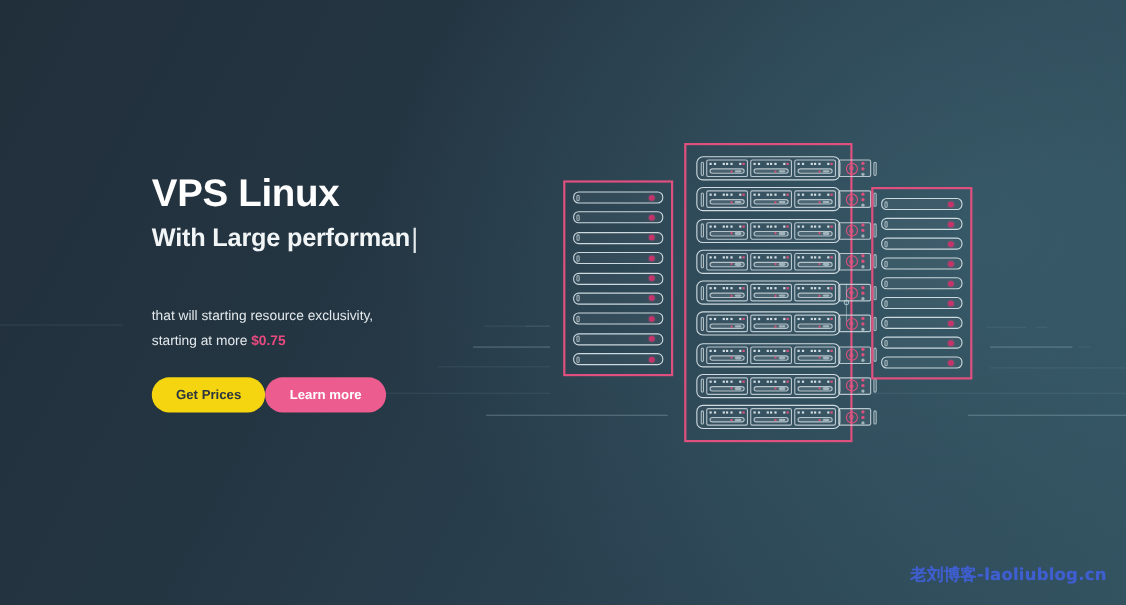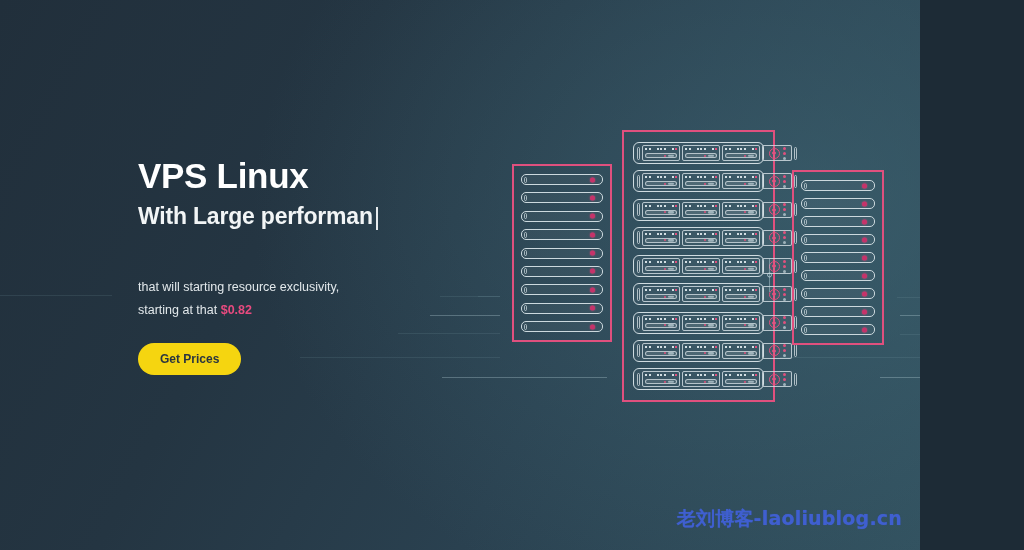--- a/index.html
+++ b/index.html
@@ -2,21 +2,21 @@
 <html><head>
 <meta charset="utf-8">
 <style>
   html, body {
     margin: 0;
     padding: 0;
     background: #1d2b36;
   }
   #stage {
     position: relative;
-    width: 920px;
+    width: 1024px;
     height: 550px;
     overflow: hidden;
     font-family: "Liberation Sans", sans-serif;
     background:
       radial-gradient(ellipse 900px 700px at 88% 38%, rgba(64,104,118,0.55) 0%, rgba(64,104,118,0.0) 62%),
       linear-gradient(118deg, #212f3b 0%, #243542 32%, #2a4150 62%, #31505e 100%);
   }
 
   
   .deco {
@@ -289,21 +289,21 @@
     border-radius: 50%;
     border: 1px solid rgba(200,222,228,0.7);
     box-sizing: border-box;
   }
 
   
   .watermark {
     position: absolute;
     right: 18px;
     bottom: 18px;
-    font-size: 19px;
+    font-size: 15px;
     font-weight: bold;
     color: #3f5fd0;
     letter-spacing: 0.2px;
     font-family: "DejaVu Sans", sans-serif;
     text-shadow: 0 0 1px rgba(63,95,208,0.6);
   }
 </style>
 </head>
 <body>
 
@@ -328,26 +328,27 @@
 
   <div class="hero-text">
     <h1 class="title-main">VPS Linux</h1>
     <h2 class="title-sub">
       <span>With Large performan</span>
       <span class="caret"></span>
     </h2>
     <p class="hero-desc">
       <br>
       <span>that will starting resource exclusivity,</span><br>
-      <span>starting at that </span><span class="price">$0.82</span>
+      <span>starting at more </span><span class="price">$0.75</span>
     </p>
   </div>
 
   <div class="btn-row">
     <button class="btn btn-prices">Get Prices</button>
+    <button class="btn btn-learn">Learn more</button>
   </div>
 
   <div class="rack rack-left" id="rack-left" style="border-color: rgb(224, 80, 126);">
       <div class="bar">
         <span class="led"></span>
       </div>
       <div class="bar">
         <span class="led"></span>
       </div>
       <div class="bar">

